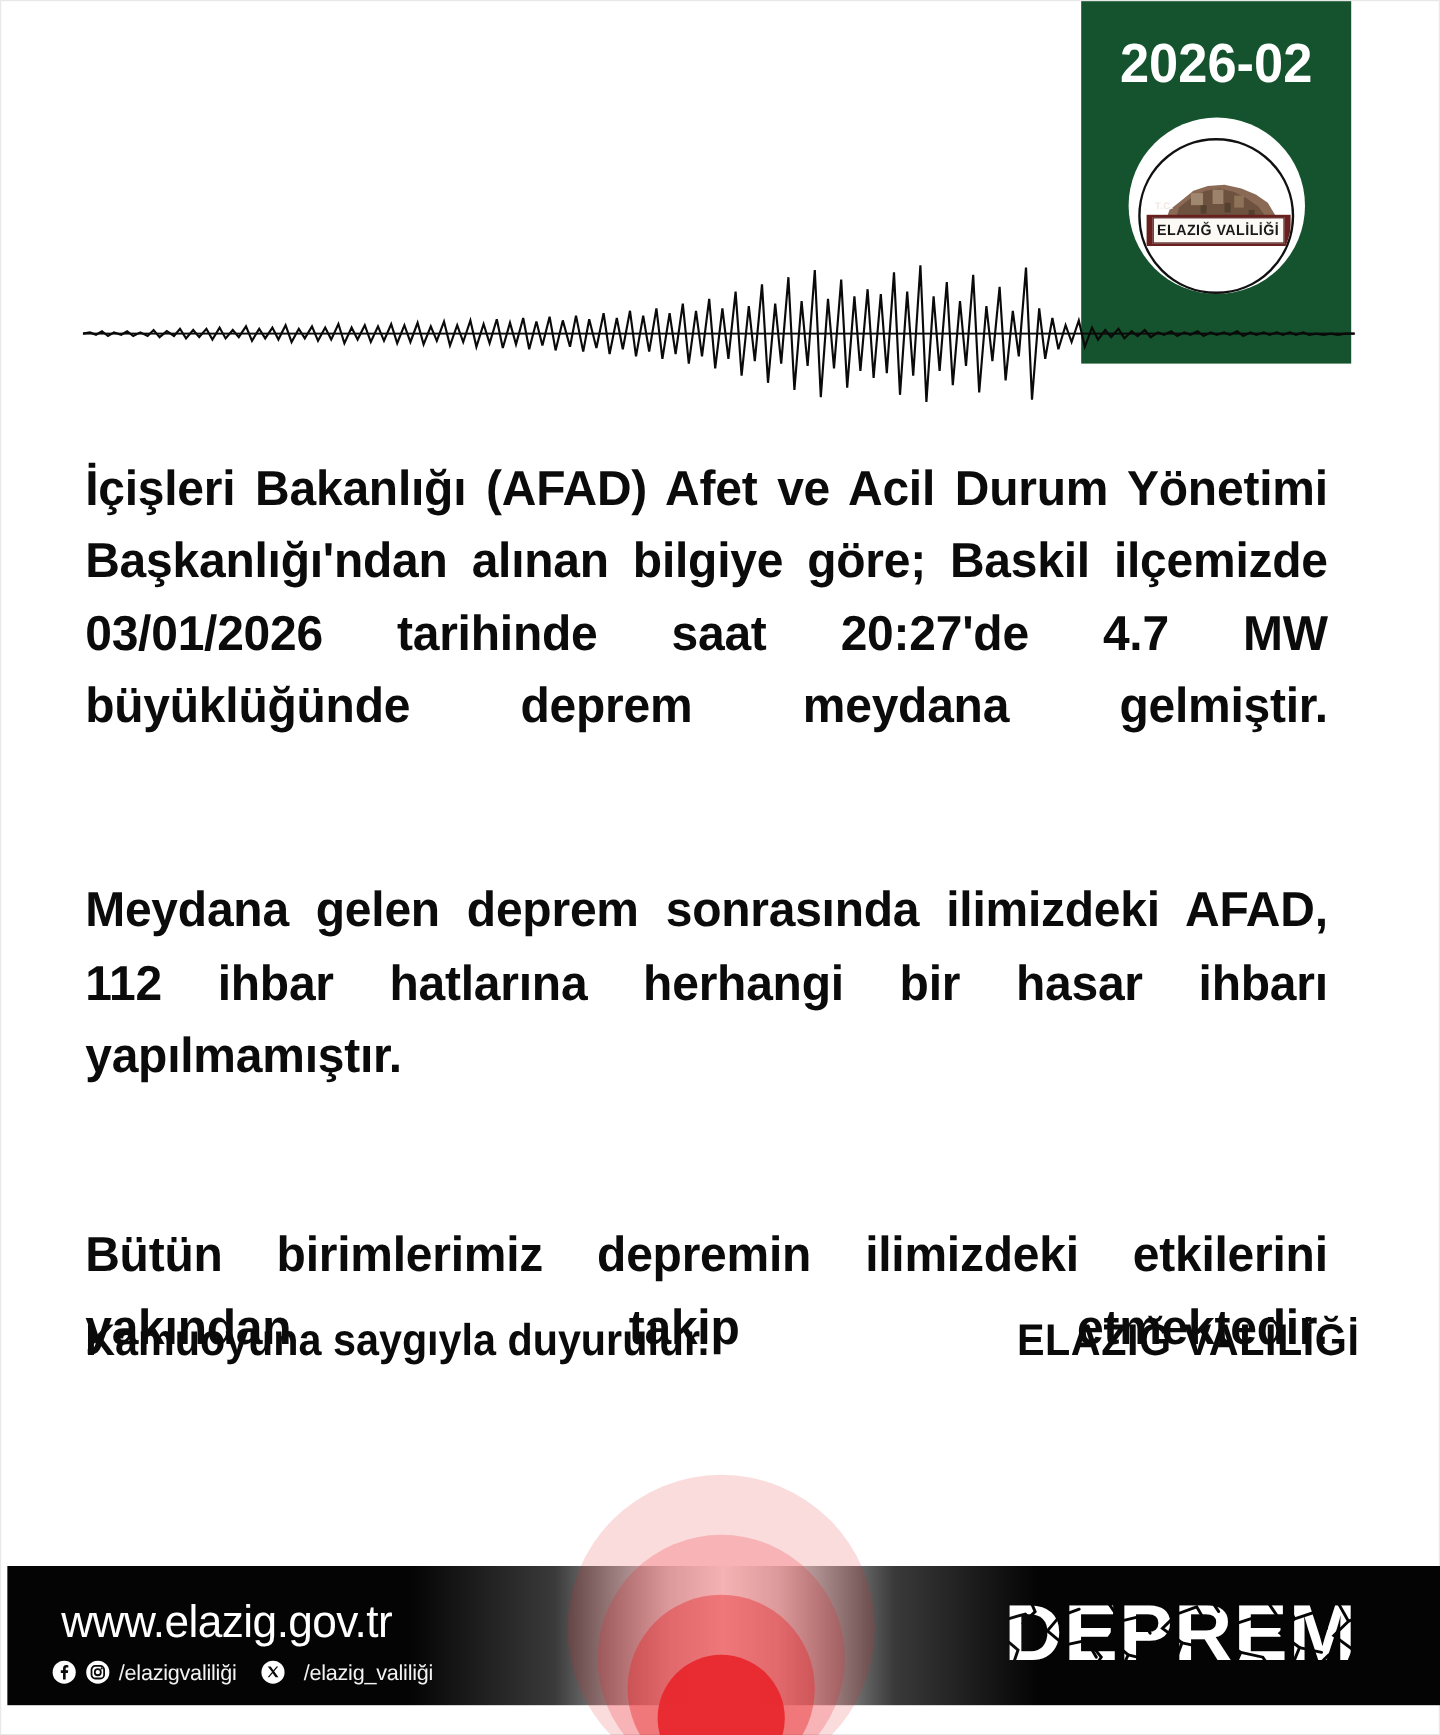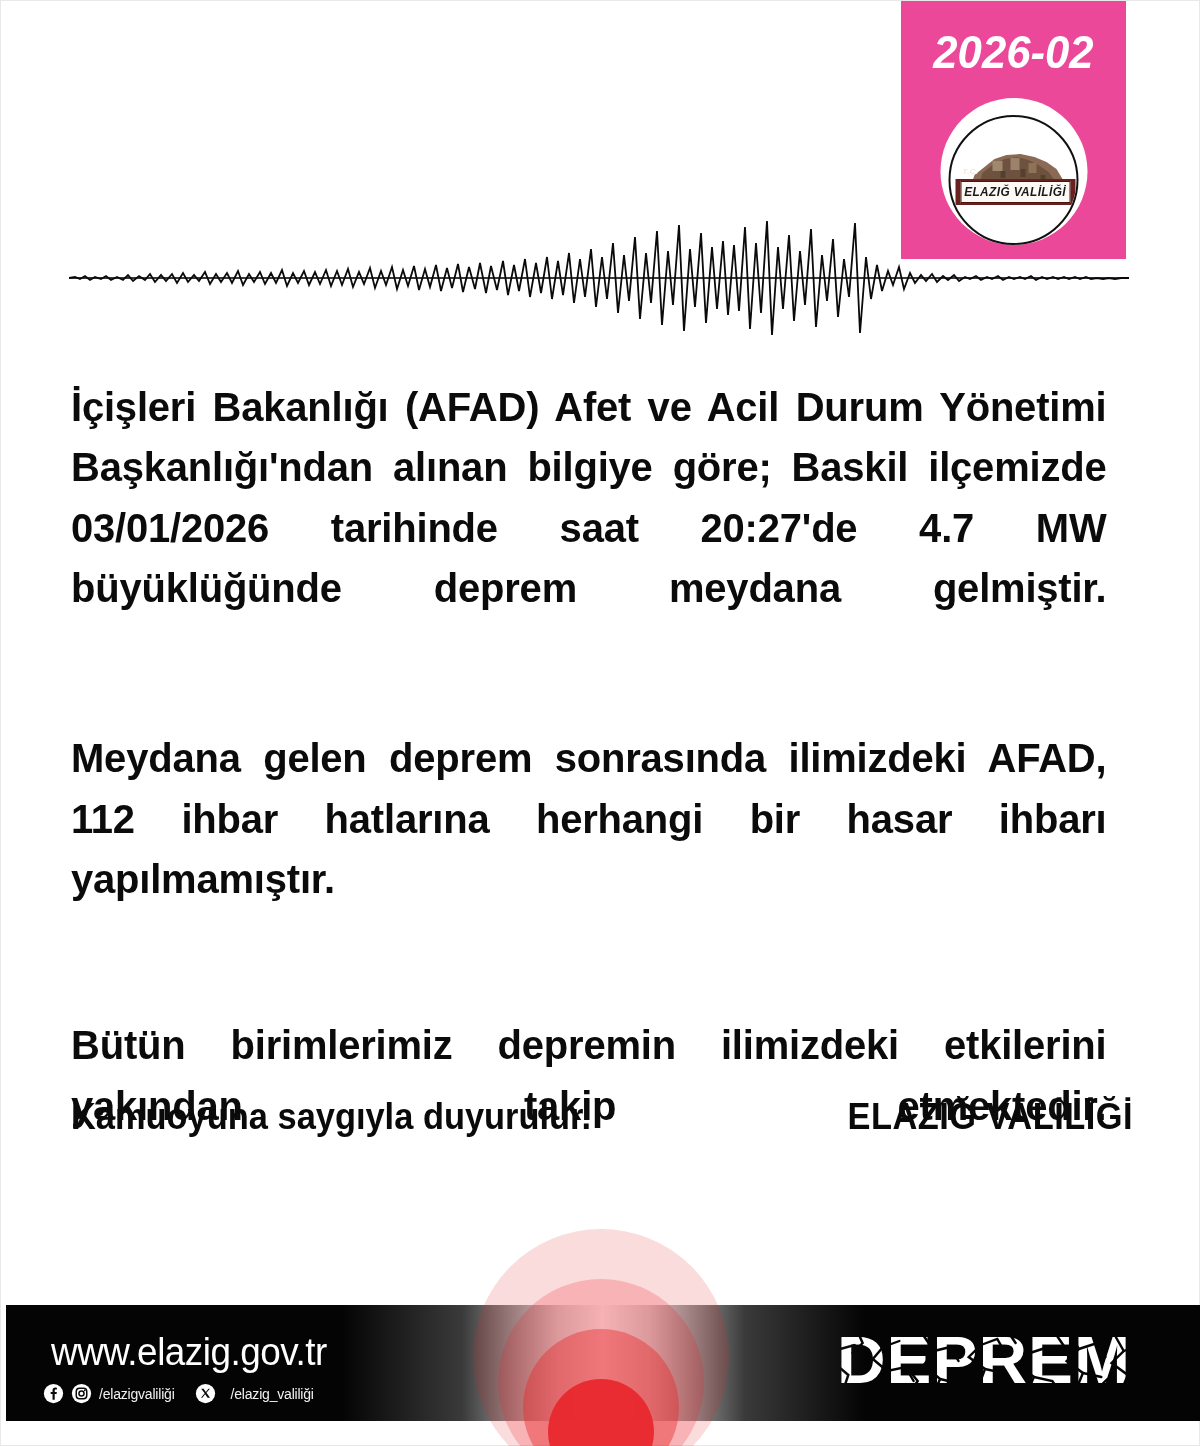--- a/index.html
+++ b/index.html
@@ -58,23 +58,22 @@
     font-size:75px;
     font-weight:bold;
     letter-spacing:-1px;
     line-height:1;
   }
 
   
   .badge-box {
     position:absolute;
     left:900px; top:0;
-    width:225px; height:258px;
-    background:#ec4899;
-    font-style:italic;
+    width:225px; height:302px;
+    background:#14532d;
   }
   .badge-year {
     position:absolute;
     left:0; top:24px;
     width:225px;
     text-align:center;
     color:#fff;
     font-size:46px;
     font-weight:bold;
     letter-spacing:0px;
@@ -251,21 +250,21 @@
     position:absolute;
     left:37px; top:78px;
     display:flex;
     align-items:center;
     gap:7px;
     white-space:nowrap;
   }
   .sicon { width:21px; height:21px; display:block; }
   .shandle {
     color:#f2f2f2;
-    font-size:14px;
+    font-size:18px;
     font-weight:400;
     letter-spacing:-0.2px;
     line-height:1;
   }
   .shandle.second { margin-left:8px; }
   .sgap { width:6px; }
 
   .deprem {
     position:absolute;
     right:52px; top:18px;

